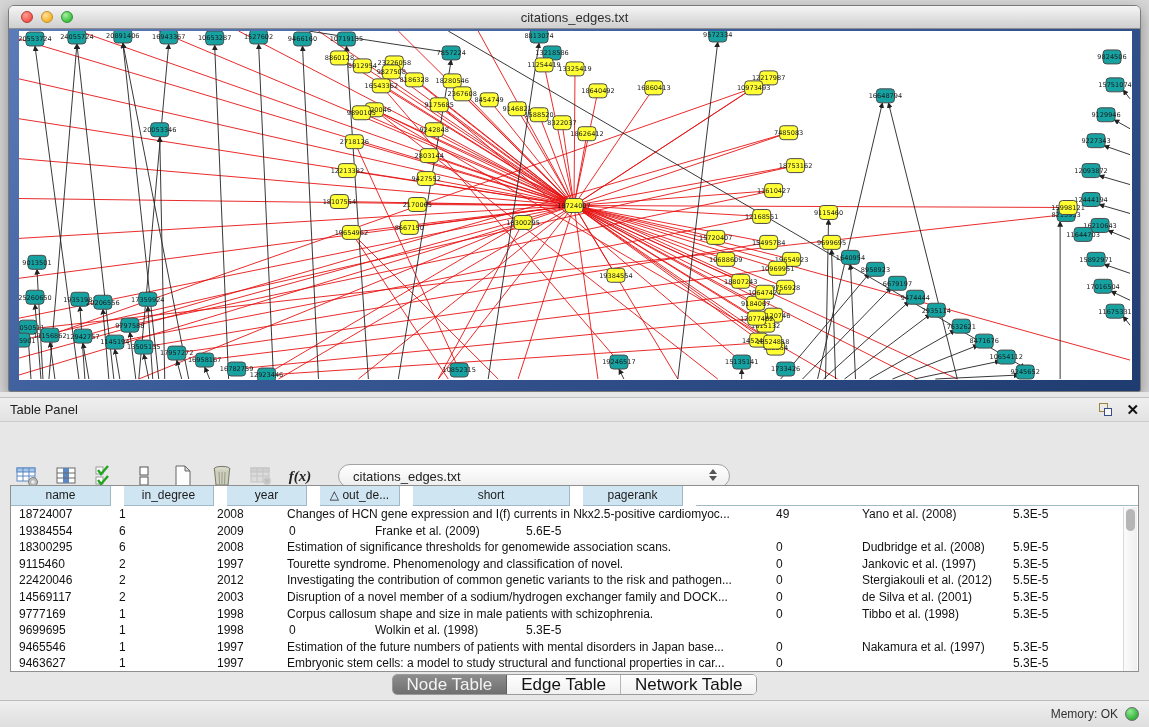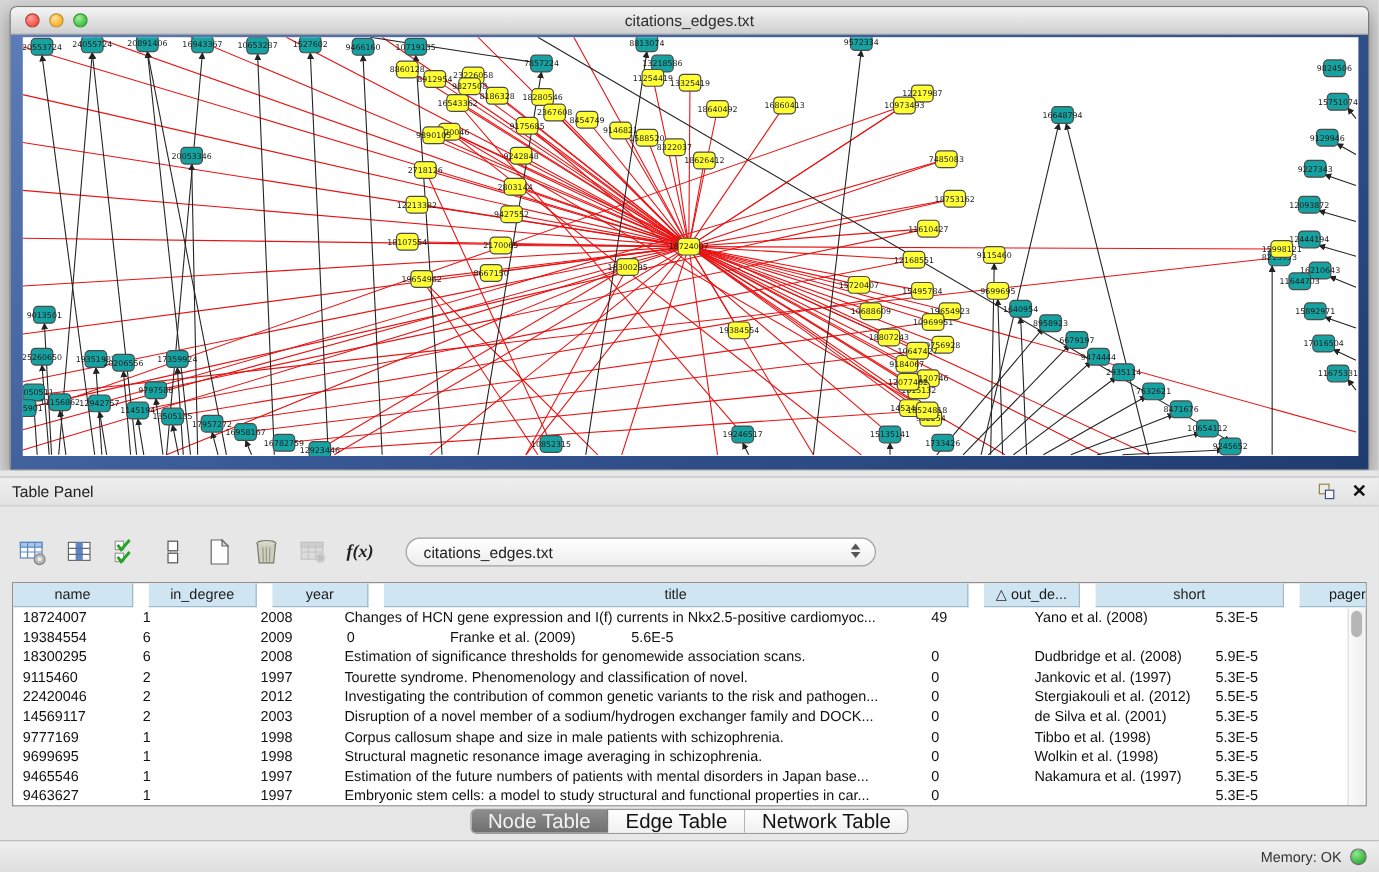--- a/index.html
+++ b/index.html
@@ -45,21 +45,21 @@
     background:linear-gradient(#efefef,#e2e2e2);
     border-top:1px solid #c2c2c2; border-bottom:1px solid #cccccc;
   }
   .panel-header .ph-title { font-size:13px; color:#222; line-height:24px; padding-left:10px; }
   .ph-icons { position:absolute; right:10px; top:4px; display:flex; gap:12px; align-items:center; }
   .float-ic { position:relative; width:16px; height:16px; }
   .float-ic .sq1 { position:absolute; left:1px; top:1px; width:9px; height:9px; border:1.5px solid #9a8440; }
   .float-ic .sq2 { position:absolute; left:6px; top:6px; width:8px; height:8px; border:1.5px solid #3a4e86; background:#f6f6f6; }
   .close-ic { font-size:15px; font-weight:bold; color:#111; line-height:16px; cursor:default; }
 
-  .toolbar { position:absolute; left:14px; top:50px; height:36px; display:flex; align-items:center; gap:13px; }
+  .toolbar { position:absolute; left:14px; top:66px; height:36px; display:flex; align-items:center; gap:13px; }
   .tool { width:26px; height:26px; display:flex; align-items:center; justify-content:center; }
   .tool.disabled { opacity:.45; }
   .fx { font-family:"Liberation Serif", serif; font-style:italic; font-weight:bold; font-size:15px; color:#222; }
   .dropdown {
     width:392px; height:24px; margin-left:12px;
     background:linear-gradient(#ffffff,#ededed);
     border:1px solid #a2a2a2; border-radius:12px;
     display:flex; align-items:center; position:relative;
     font-size:13px; color:#222; padding-left:14px;
   }
@@ -816,21 +816,20 @@
           <i class="dn"></i>
         </span>
     </div>
   </div>
 
   <div class="table-wrap">
     <div class="thead" id="thead">
         <div class="th" style="width: 100px;">name</div>
         <div class="th" style="width: 90px;">in_degree</div>
         <div class="th" style="width: 80px;">year</div>
-        <div class="th" style="width: 487px;">title</div>
         <div class="th" style="width: 80px;">△ out_de...</div>
         <div class="th" style="width: 157px;">short</div>
         <div class="th" style="width: 100px;">pagerank</div>
         <div class="th fill"></div>
       </div>
     <div id="tbody">
         <div class="trow">
           <div class="td" style="width: 100px;">18724007</div>
           <div class="td" style="width: 90px;">1</div>
           <div class="td" style="width: 80px; padding-left: 16px;">2008</div>
@@ -889,21 +888,20 @@
           <div class="td" style="width: 80px; padding-left: 16px;">1998</div>
           <div class="td" style="width: 487px; padding-left: 6px;">Corpus callosum shape and size in male patients with schizophrenia.</div>
           <div class="td" style="width: 80px;">0</div>
           <div class="td" style="width: 157px; padding-left: 14px;">Tibbo et al. (1998)</div>
           <div class="td" style="width: 100px;">5.3E-5</div>
         </div>
         <div class="trow">
           <div class="td" style="width: 100px;">9699695</div>
           <div class="td" style="width: 90px;">1</div>
           <div class="td" style="width: 80px; padding-left: 16px;">1998</div>
-          <div class="td" style="width: 487px; padding-left: 6px;">Structural magnetic resonance image averaging in schizophrenia.</div>
           <div class="td" style="width: 80px;">0</div>
           <div class="td" style="width: 157px; padding-left: 14px;">Wolkin et al. (1998)</div>
           <div class="td" style="width: 100px;">5.3E-5</div>
         </div>
         <div class="trow">
           <div class="td" style="width: 100px;">9465546</div>
           <div class="td" style="width: 90px;">1</div>
           <div class="td" style="width: 80px; padding-left: 16px;">1997</div>
           <div class="td" style="width: 487px; padding-left: 6px;">Estimation of the future numbers of patients with mental disorders in Japan base...</div>
           <div class="td" style="width: 80px;">0</div>

